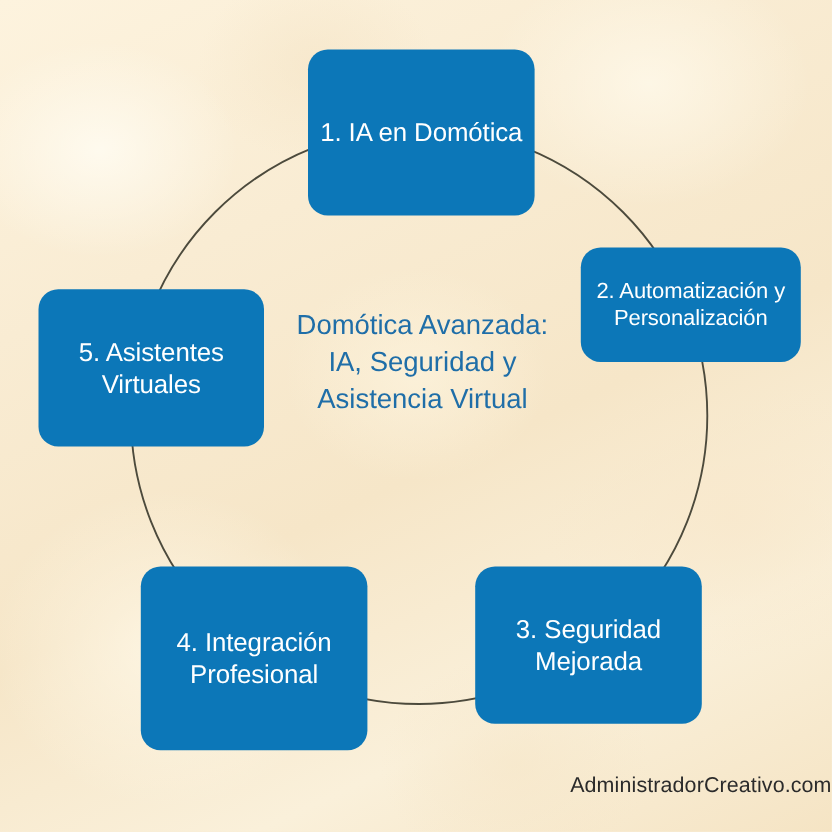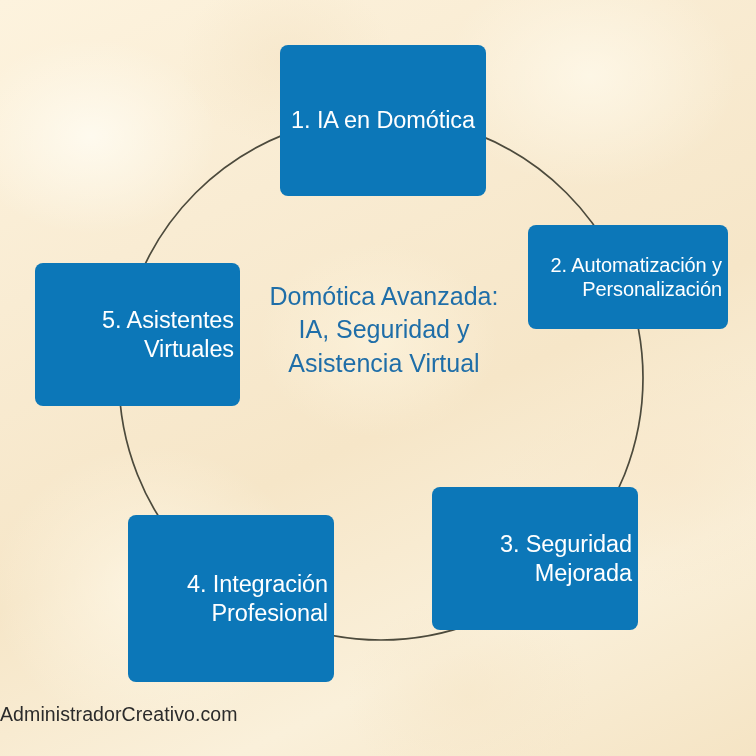--- a/index.html
+++ b/index.html
@@ -35,58 +35,58 @@
     position: absolute;
     left: 0;
     top: 0;
     width: 756px;
     height: 756px;
   }
 
   .node {
     position: absolute;
     background: #0c77b8;
-    border-radius: 8px;
+    border-radius: 18px;
     color: #ffffff;
     display: flex;
     align-items: center;
     justify-content: center;
-    text-align: right;
+    text-align: center;
     box-sizing: border-box;
     padding: 4px 6px;
     line-height: 1.22;
     font-size: 23.5px;
     letter-spacing: -0.1px;
     z-index: 3;
   }
 
   #node-1 { left: 280px; top: 45px;  width: 206px; height: 151px; }
   #node-2 { left: 528px; top: 225px; width: 200px; height: 104px; font-size: 20px; }
-  #node-3 { left: 432px; top: 487px; width: 206px; height: 143px; }
+  #node-3 { left: 432px; top: 515px; width: 206px; height: 143px; }
   #node-4 { left: 128px; top: 515px; width: 206px; height: 167px; }
   #node-5 { left: 35px;  top: 230px; width: 205px; height: 143px; margin-top: 33px; }
 
   #center-title {
     position: absolute;
     left: 268px;
     top: 280px;
     width: 232px;
     text-align: center;
     color: #1f6ea8;
     font-size: 25px;
     line-height: 1.33;
     z-index: 2;
   }
 
   #footer-watermark {
     position: absolute;
     left: 0;
     top: 703px;
     width: 756px;
-    text-align: left;
+    text-align: right;
     color: #2b2b2b;
     font-size: 19.5px;
     letter-spacing: 0.1px;
     z-index: 4;
   }
 </style>
 </head>
 <body>
 
 <div id="canvas">

